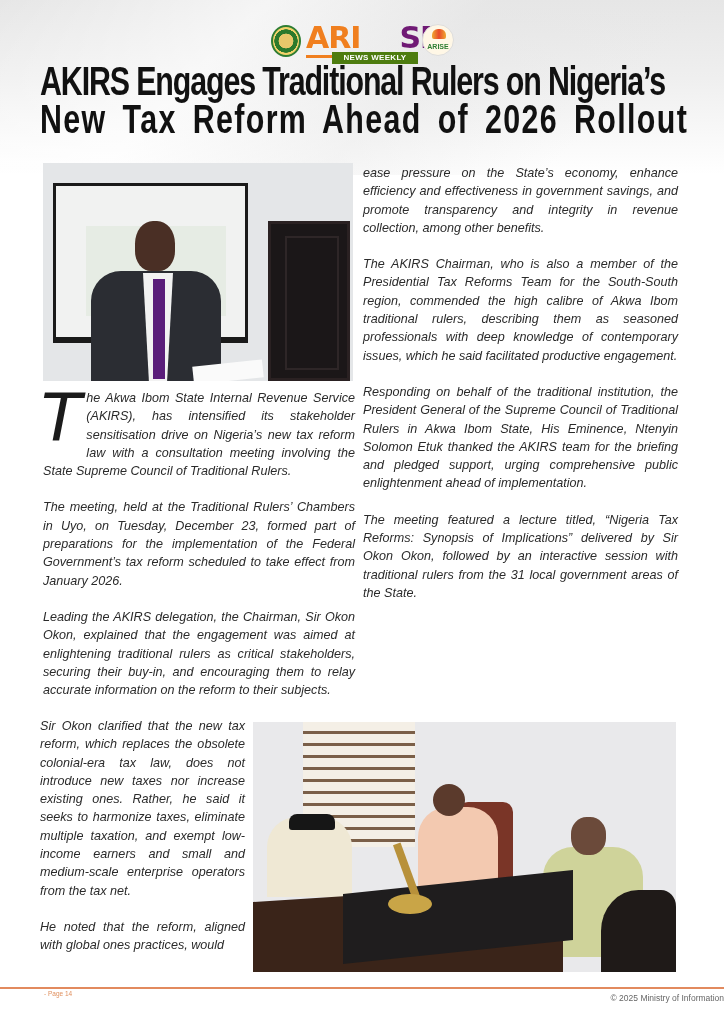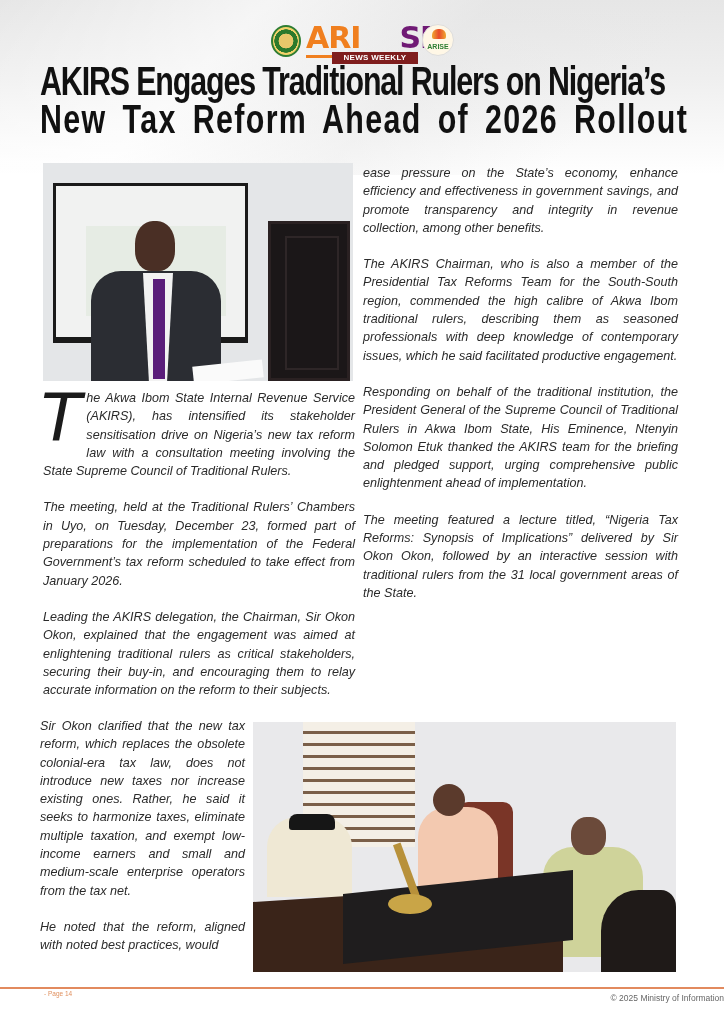--- a/index.html
+++ b/index.html
@@ -14,21 +14,21 @@
     }
 
     
     .masthead { position: absolute; left: 270px; top: 22px; height: 44px; width: 190px; }
     .seal { position: absolute; left: 1px; top: 3px; width: 30px; height: 32px; border-radius: 50%;
       background: radial-gradient(circle at 50% 50%, #e9c86a 0 38%, #2c7a2c 40% 60%, #f3d36b 62% 100%);
       border: 2px solid #2e7d32; }
     .brand { position: absolute; left: 36px; top: 0; font-family: "DejaVu Sans", sans-serif; font-weight: bold;
       font-size: 30px; letter-spacing: -1px; color: #f07f1f; line-height: 32px; }
     .brand .s { color: #701a75; padding-left: 39px; }
-    .brand-sub { position: absolute; left: 62px; top: 30px; width: 86px; height: 12px; background: #7f1d1d;
+    .brand-sub { position: absolute; left: 62px; top: 30px; width: 86px; height: 12px; background: #4d7c0f;
       color: #fff; font-size: 8px; line-height: 12px; text-align: center; font-weight: bold; letter-spacing: 0.3px; }
     .brand-line { position: absolute; left: 36px; top: 33px; width: 26px; height: 3px; background: #f07f1f; }
     .badge { position: absolute; left: 152px; top: 2px; width: 32px; height: 32px; border-radius: 50%;
       background: #fff7e6; border: 1px solid #ddd; color: #2e7d32; font-size: 7px; font-weight: bold;
       text-align: center; line-height: 44px; overflow: hidden; }
     .badge::before { content: ""; position: absolute; left: 9px; top: 4px; width: 14px; height: 10px;
       background: linear-gradient(90deg, #f0a830, #e8492b, #f0a830); border-radius: 6px 6px 2px 2px; }
 
     
     .headline { position: absolute; left: 40px; top: 62px; width: 644px; }
@@ -116,21 +116,21 @@
 </div>
 
 <div class="col col-left-top">
   <p><span class="dropcap">T</span><span>he Akwa Ibom State Internal Revenue Service (AKIRS), has intensified its stakeholder sensitisation drive on Nigeria’s new tax reform law with a consultation meeting involving the State Supreme Council of Traditional Rulers.</span></p>
   <p>The meeting, held at the Traditional Rulers’ Chambers in Uyo, on Tuesday, December 23, formed part of preparations for the implementation of the Federal Government’s tax reform scheduled to take effect from January 2026.</p>
   <p>Leading the AKIRS delegation, the Chairman, Sir Okon Okon, explained that the engagement was aimed at enlightening traditional rulers as critical stakeholders, securing their buy-in, and encouraging them to relay accurate information on the reform to their subjects.</p>
 </div>
 
 <div class="col col-left-bottom">
   <p>Sir Okon clarified that the new tax reform, which replaces the obsolete colonial-era tax law, does not introduce new taxes nor increase existing ones. Rather, he said it seeks to harmonize taxes, eliminate multiple taxation, and exempt low-income earners and small and medium-scale enterprise operators from the tax net.</p>
-  <p>He noted that the reform, aligned with noted best practices, would</p>
+  <p>He noted that the reform, aligned with global ones practices, would</p>
 </div>
 
 <div class="col col-right">
   <p>ease pressure on the State’s economy, enhance efficiency and effectiveness in government savings, and promote transparency and integrity in revenue collection, among other benefits.</p>
   <p>The AKIRS Chairman, who is also a member of the Presidential Tax Reforms Team for the South-South region, commended the high calibre of Akwa Ibom traditional rulers, describing them as seasoned professionals with deep knowledge of contemporary issues, which he said facilitated productive engagement.</p>
   <p>Responding on behalf of the traditional institution, the President General of the Supreme Council of Traditional Rulers in Akwa Ibom State, His Eminence, Ntenyin Solomon Etuk thanked the AKIRS team for the briefing and pledged support, urging comprehensive public enlightenment ahead of implementation.</p>
   <p>The meeting featured a lecture titled, “Nigeria Tax Reforms: Synopsis of Implications” delivered by Sir Okon Okon, followed by an interactive session with traditional rulers from the 31 local government areas of the State.</p>
 </div>
 
 <div class="photo photo2">

